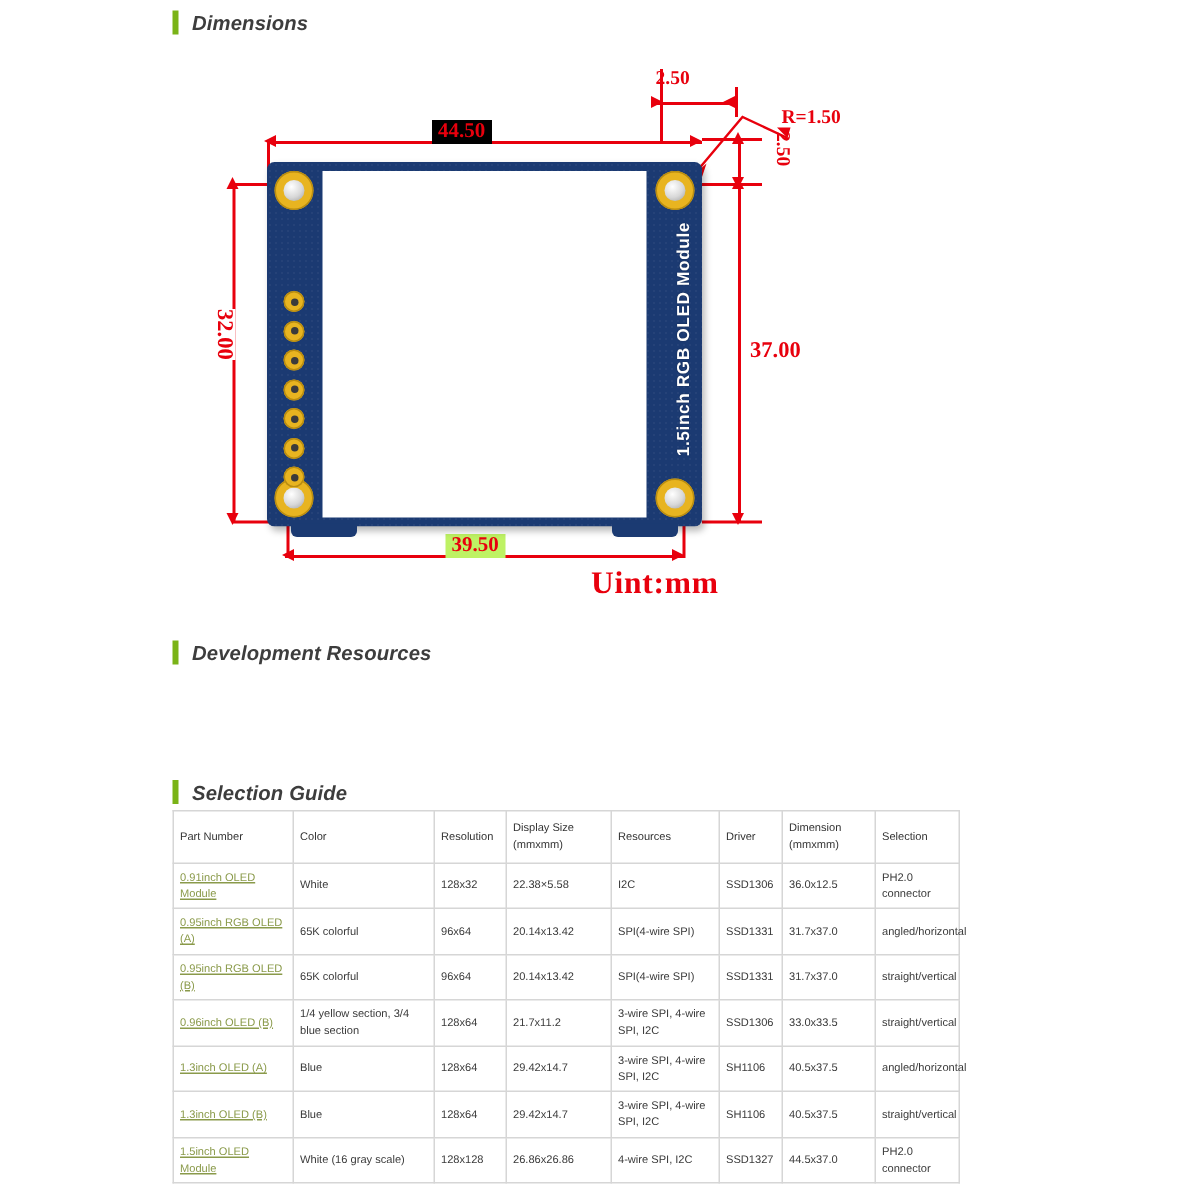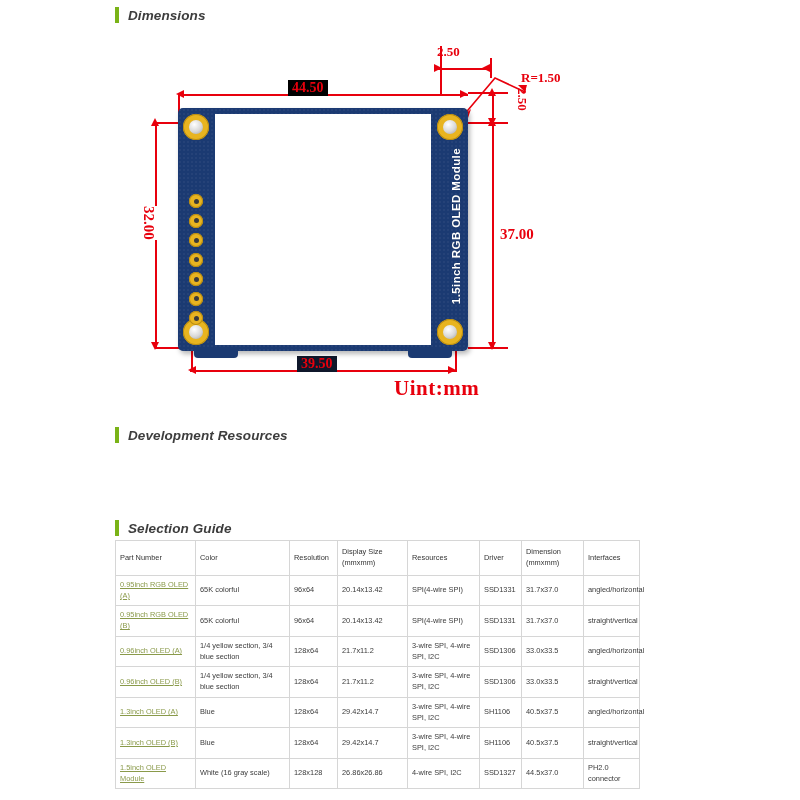--- a/index.html
+++ b/index.html
@@ -177,21 +177,21 @@
     <div class="ah down" style="left:151px;top:306px;"></div>
     <div class="dl h" style="left:155px;top:86px;width:28px;"></div>
     <div class="dl h" style="left:155px;top:311px;width:28px;"></div>
     <div class="dim-text vline" style="left:140px;top:170px;font-size:15px;background:#fff;">32.00</div>
 
     <div class="dl h" style="left:190px;top:334px;width:266px;"></div>
     <div class="ah left" style="left:188px;top:330px;"></div>
     <div class="ah right" style="left:448px;top:330px;"></div>
     <div class="dl v" style="left:191px;top:312px;height:24px;"></div>
     <div class="dl v" style="left:455px;top:312px;height:24px;"></div>
-    <div class="dim-text" style="left:297px;top:320px;font-size:14px;background:#0f172a;padding:0 4px;">39.50</div>
+    <div class="dim-text" style="left:297px;top:320px;font-size:14px;background:#bef264;padding:0 4px;">39.50</div>
 
     <div class="dim-text" style="left:394px;top:340px;font-size:21px;letter-spacing:.5px;">Uint:mm</div>
 
     <div class="board">
       <div class="board-frame"></div>
       <div class="board-window"></div>
       <div class="tab l"></div>
       <div class="tab r"></div>
       <div class="mhole tl"></div>
       <div class="mhole tr"></div>
@@ -241,24 +241,34 @@
           <th>
             <div>Display Size</div>
             <div>(mmxmm)</div>
           </th>
           <th>Resources</th>
           <th>Driver</th>
           <th>
             <div>Dimension</div>
             <div>(mmxmm)</div>
           </th>
-          <th>Interfaces</th>
+          <th>Selection</th>
         </tr>
       </thead>
       <tbody id="tbody">
+          <tr>
+            <td><a href="#" class="partlink">0.91inch OLED Module</a></td>
+            <td>White</td>
+            <td>128x32</td>
+            <td>22.38×5.58</td>
+            <td>I2C</td>
+            <td>SSD1306</td>
+            <td>36.0x12.5</td>
+            <td>PH2.0 connector</td>
+          </tr>
           <tr>
             <td><a href="#" class="partlink">0.95inch RGB OLED (A)</a></td>
             <td>65K colorful</td>
             <td>96x64</td>
             <td>20.14x13.42</td>
             <td>SPI(4-wire SPI)</td>
             <td>SSD1331</td>
             <td>31.7x37.0</td>
             <td>angled/horizontal</td>
           </tr>
@@ -266,30 +276,20 @@
             <td><a href="#" class="partlink">0.95inch RGB OLED (B)</a></td>
             <td>65K colorful</td>
             <td>96x64</td>
             <td>20.14x13.42</td>
             <td>SPI(4-wire SPI)</td>
             <td>SSD1331</td>
             <td>31.7x37.0</td>
             <td>straight/vertical</td>
           </tr>
           <tr>
-            <td><a href="#" class="partlink">0.96inch OLED (A)</a></td>
-            <td>1/4 yellow section, 3/4 blue section</td>
-            <td>128x64</td>
-            <td>21.7x11.2</td>
-            <td>3-wire SPI, 4-wire SPI, I2C</td>
-            <td>SSD1306</td>
-            <td>33.0x33.5</td>
-            <td>angled/horizontal</td>
-          </tr>
-          <tr>
             <td><a href="#" class="partlink">0.96inch OLED (B)</a></td>
             <td>1/4 yellow section, 3/4 blue section</td>
             <td>128x64</td>
             <td>21.7x11.2</td>
             <td>3-wire SPI, 4-wire SPI, I2C</td>
             <td>SSD1306</td>
             <td>33.0x33.5</td>
             <td>straight/vertical</td>
           </tr>
           <tr>

